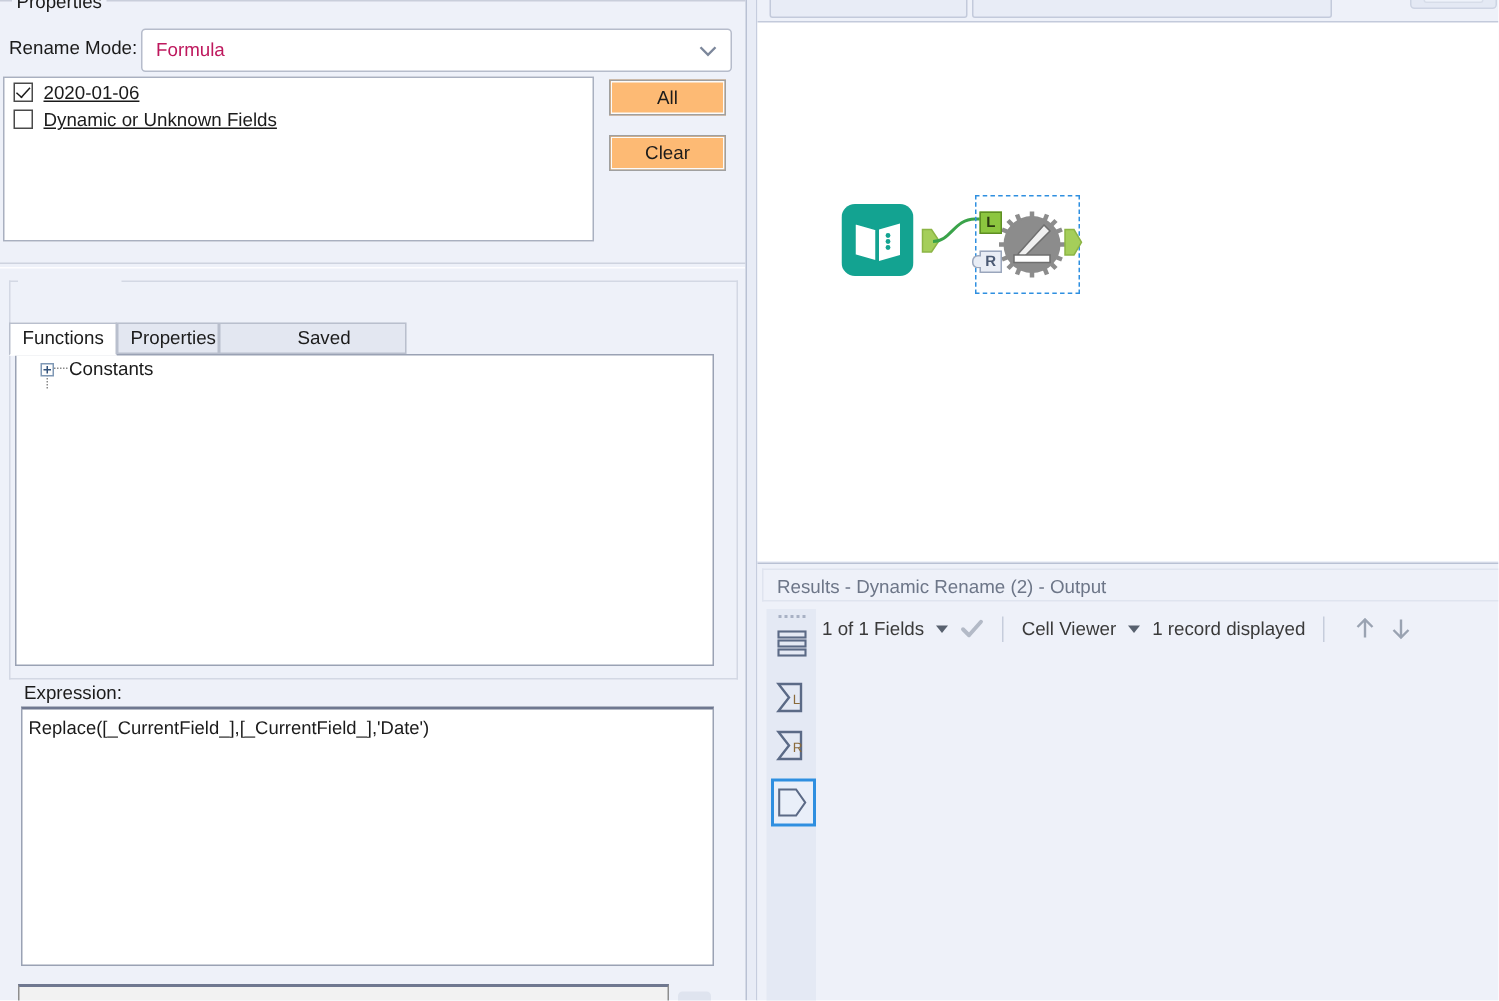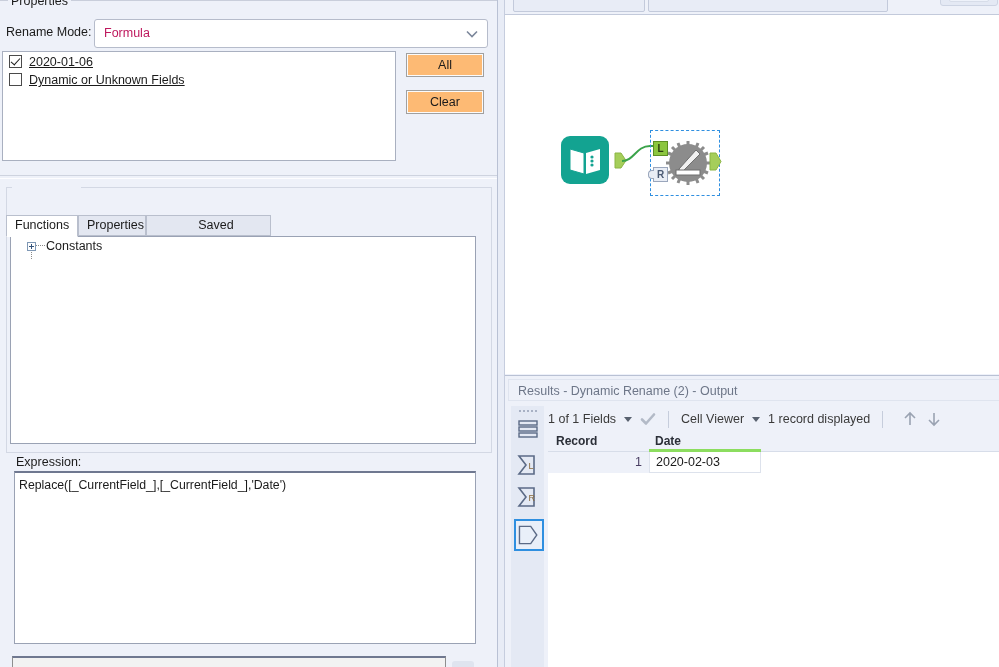--- a/index.html
+++ b/index.html
@@ -792,27 +792,15 @@
           <path d="M9 3 L9 15 M4 8 L9 3 L14 8" fill="none" stroke="#9aa3b2" stroke-width="1.6"></path>
         </svg>
       </span>
       <span class="arrow-btn">
         <svg viewBox="0 0 18 18" width="18" height="18">
           <path d="M9 15 L9 3 M4 10 L9 15 L14 10" fill="none" stroke="#9aa3b2" stroke-width="1.6"></path>
         </svg>
       </span>
     </div>
 
-    <div class="grid">
-      <div class="grid-head">
-        <div class="th" id="th-record">Record</div>
-        <div class="th" id="th-date">Date</div>
-      </div>
-      <div class="grid-left-strip"></div>
-      <div class="grid-rest"></div>
-      <div class="grid-row">
-        <div class="td" id="td-record">1</div>
-        <div class="td" id="td-date">2020-02-03</div>
-      </div>
-    </div>
   </div>
 
 </div>
 
 </body></html>

